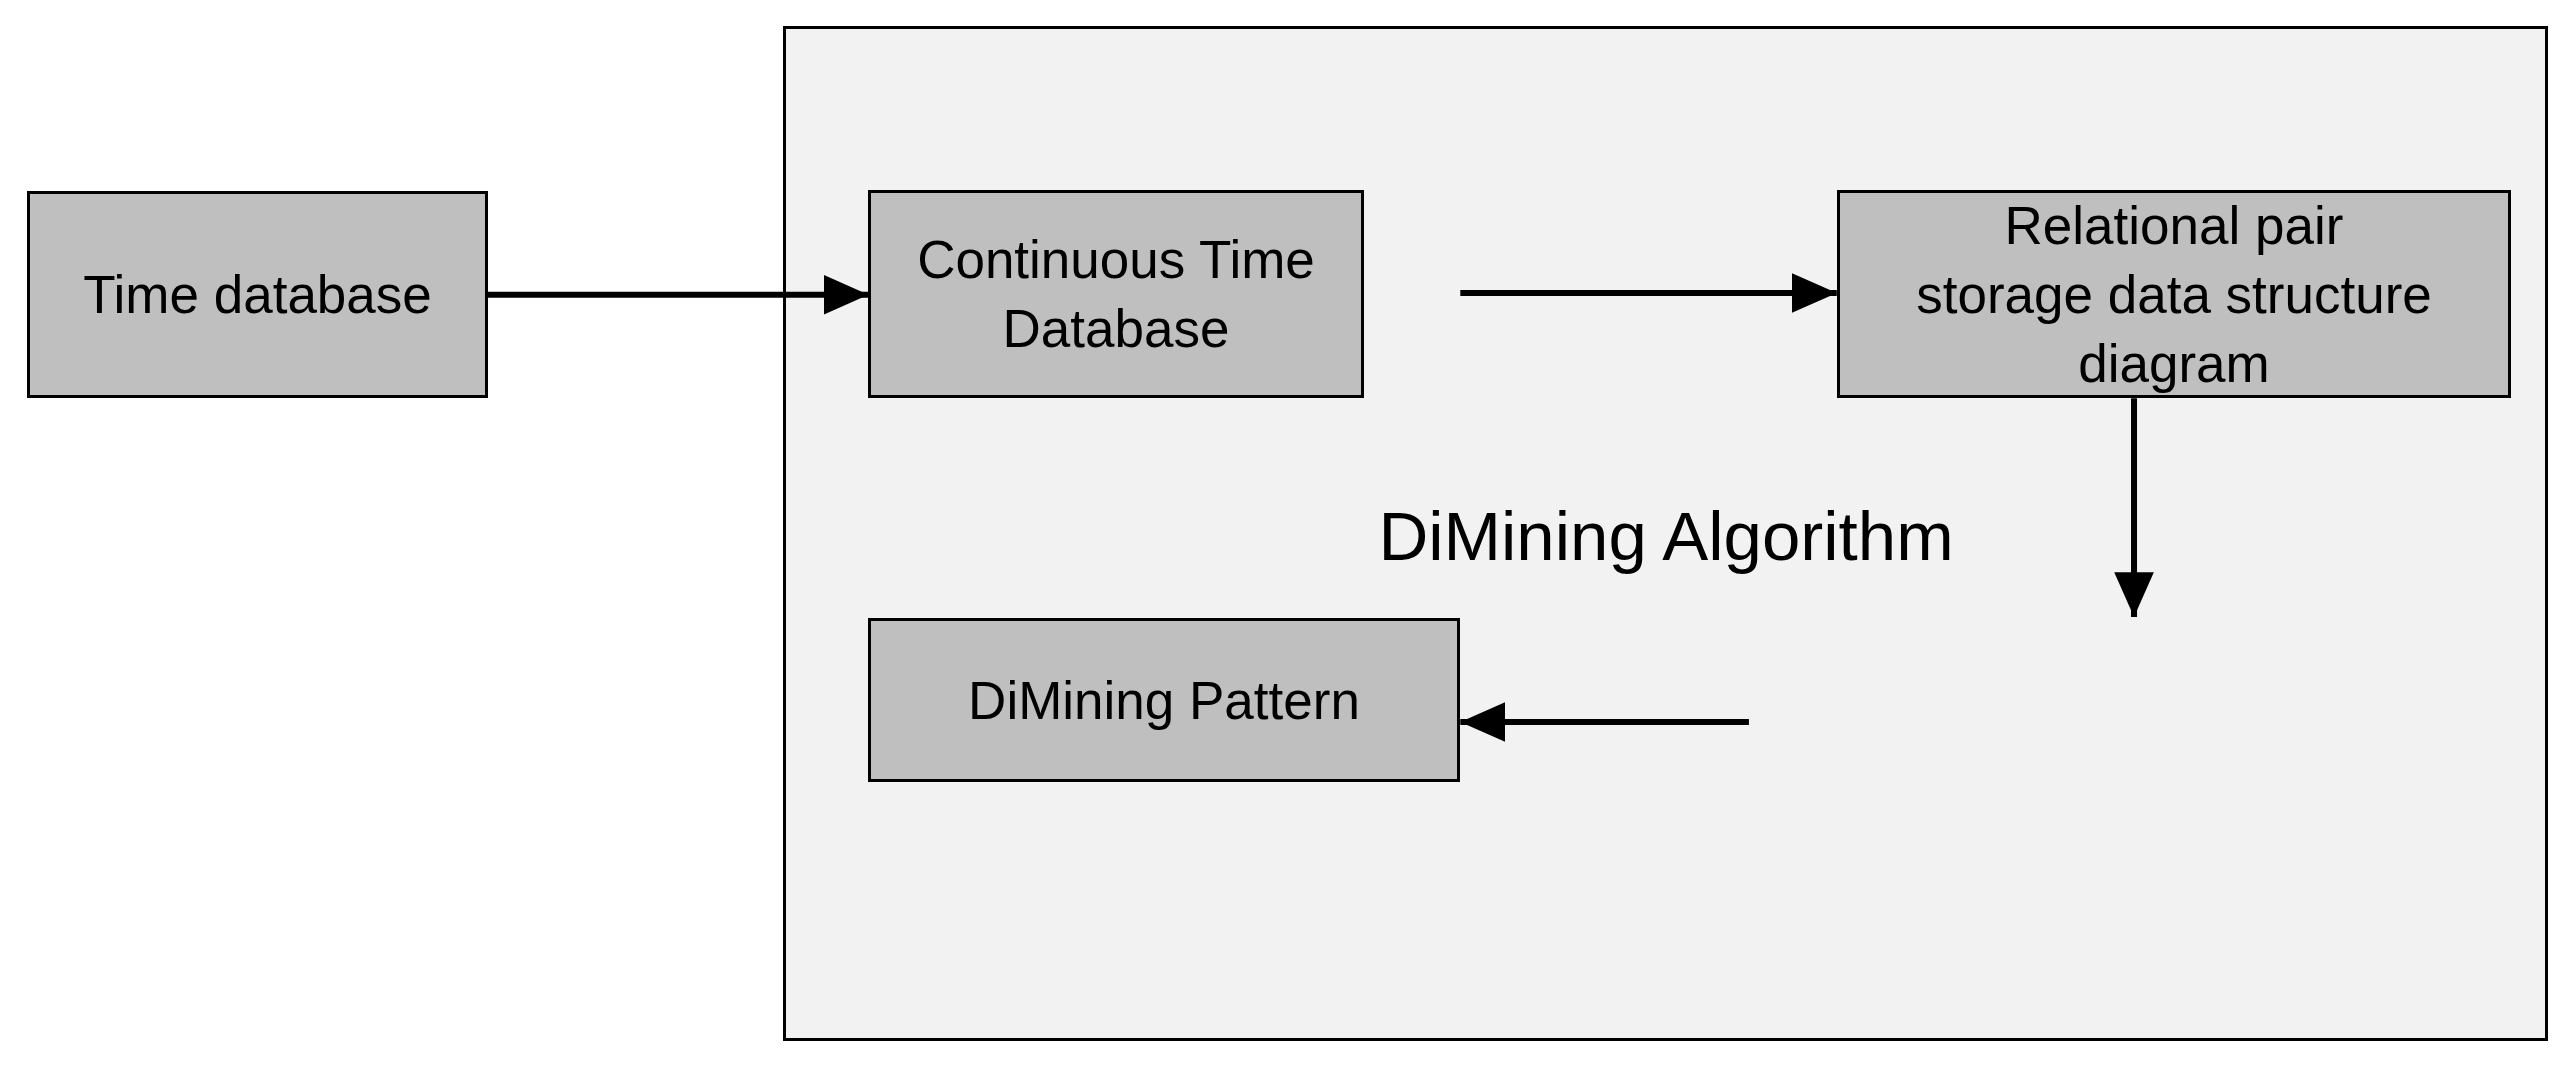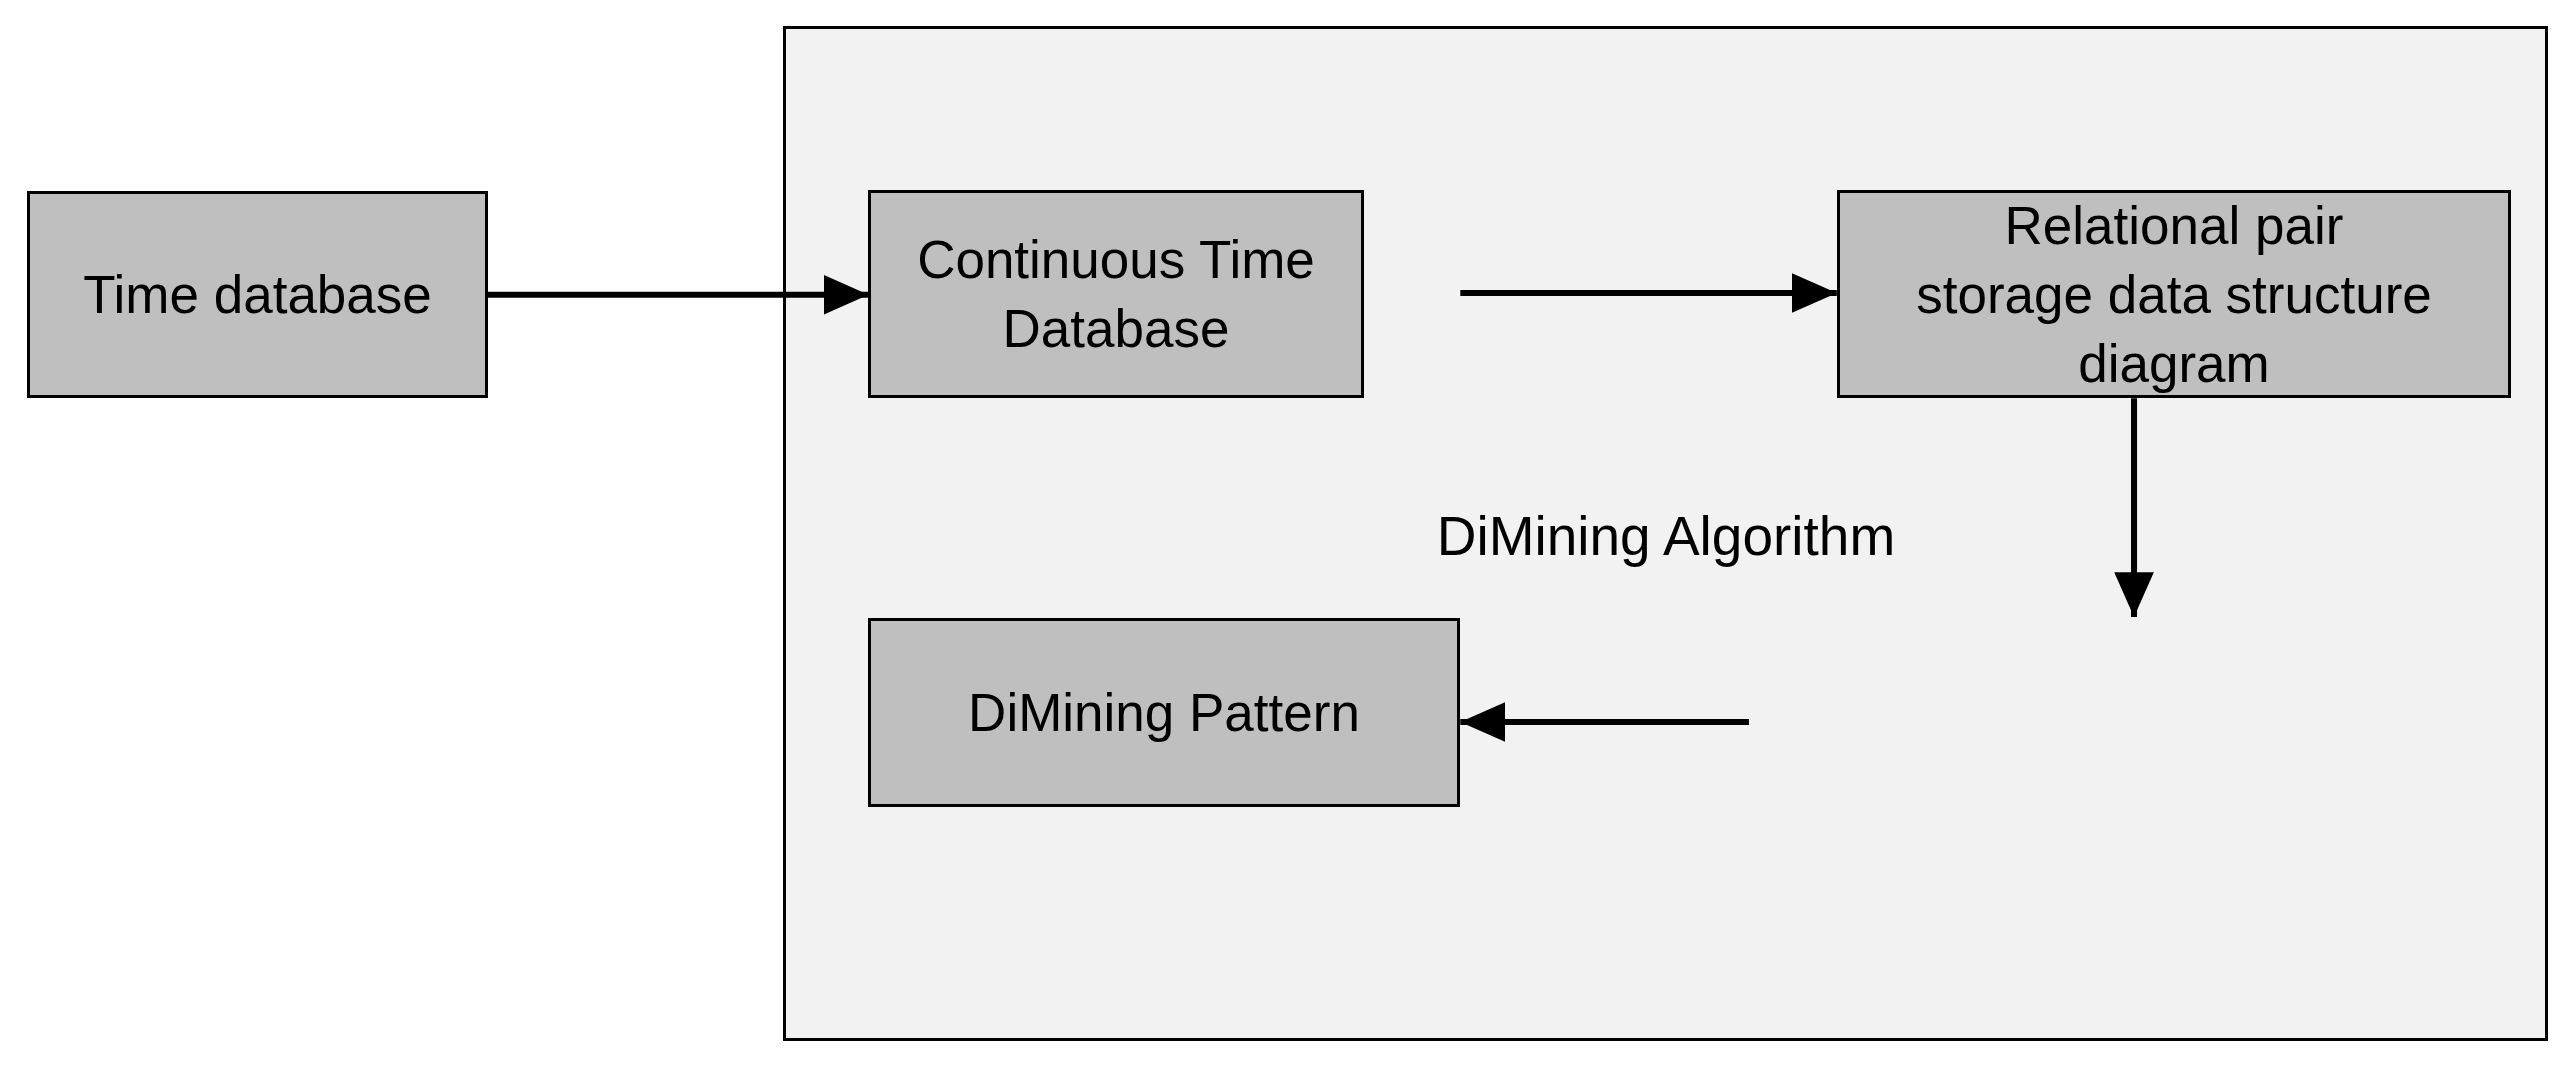--- a/index.html
+++ b/index.html
@@ -43,29 +43,29 @@
     font-size: 53px;
     line-height: 69px;
     text-align: center;
   }
   .node-label { white-space: pre; }
 
   #node-time-database            { left: 27px;   top: 191px; width: 461px; height: 207px; }
   #node-continuous-time-database { left: 868px; top: 190px; width: 496px; height: 208px; }
   #node-relational-pair-storage  { left: 1837px; top: 190px; width: 674px; height: 208px; }
   #node-meets-support            { left: 1749px; top: 617px; width: 758px; height: 210px; }
-  #node-dimining-pattern         { left: 868px; top: 618px; width: 592px; height: 189px; }
+  #node-dimining-pattern         { left: 868px; top: 618px; width: 592px; height: 164px; }
 
   .container-label {
     position: absolute;
     left: 1235px;
     top: 502px;
     width: 862px;
     text-align: center;
-    font-size: 55px;
+    font-size: 69px;
     line-height: 69px;
     color: var(--text);
   }
 
   .arrows-layer {
     position: absolute;
     left: 0; top: 0;
     width: 2576px;
     height: 1072px;
     pointer-events: none;

